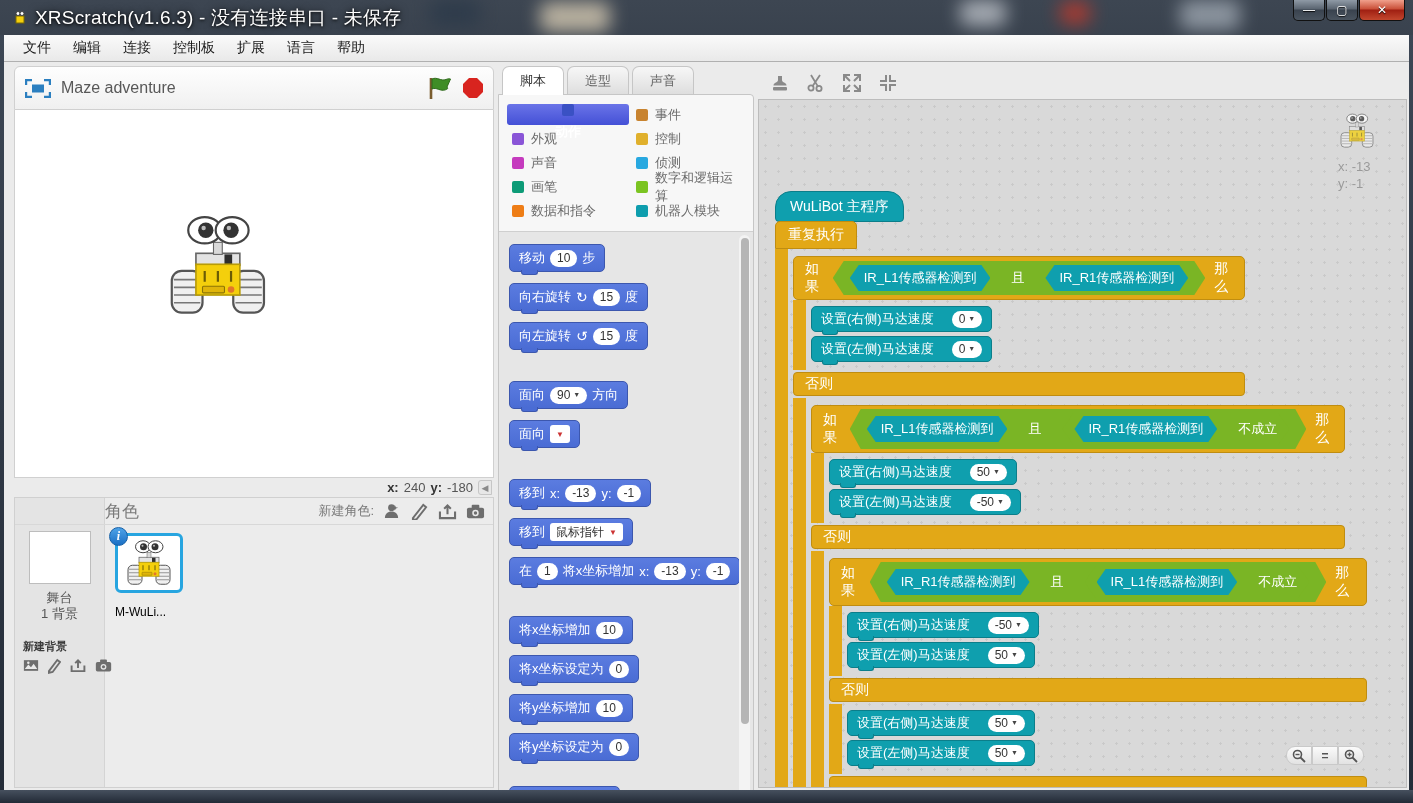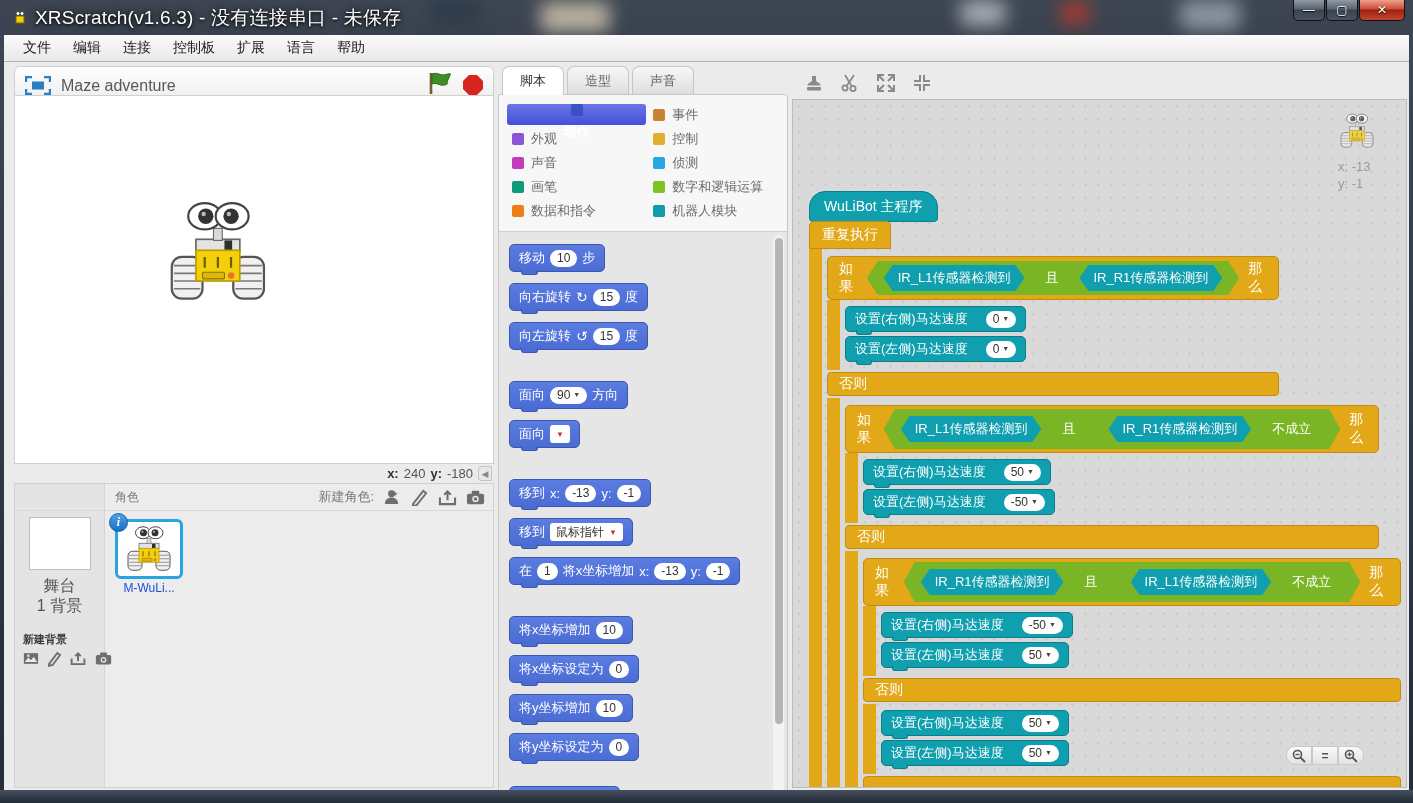--- a/index.html
+++ b/index.html
@@ -24,50 +24,50 @@
   .win-btn { width:32px; height:21px; border:1px solid #111; border-top:none; border-radius:0 0 5px 5px; background:linear-gradient(#8f9aa6,#5a6470 45%,#39424e 50%,#4a545f); color:#fff; font-size:12px; display:flex; align-items:center; justify-content:center; margin-left:1px; text-shadow:0 1px 1px #000; }
   .win-btn.close { width:46px; background:linear-gradient(#f0a08c,#c94f38 45%,#a01f12 50%,#c3472e); font-weight:bold; }
 
   .menubar { position:absolute; top:35px; left:4px; right:4px; height:27px; background:linear-gradient(#fafafa,#e9e9e9); border-bottom:1px solid #b0b0b0; display:flex; align-items:center; padding-left:8px; z-index:5; }
   .menu-item { font-size:14px; color:#1a1a1a; padding:3px 11px; border-radius:2px; }
 
   .content { position:absolute; top:62px; left:4px; right:4px; bottom:13px; background:#ebebeb; display:flex; padding:4px 2px 2px 10px; gap:4px; z-index:4; }
 
   
   .left-col { width:480px; flex:none; display:flex; flex-direction:column; }
-  .stage-header { height:30px; background:linear-gradient(#fefefe,#f0f0f0); border:1px solid #d0d0d0; border-radius:6px 6px 0 0; display:flex; align-items:flex-end; padding:0 10px; gap:10px; }
+  .stage-header { height:44px; background:linear-gradient(#fefefe,#f0f0f0); border:1px solid #d0d0d0; border-radius:6px 6px 0 0; display:flex; align-items:center; padding:0 10px; gap:10px; }
   .stage-title { font-size:16px; color:#585858; flex:1; }
   .stop-btn { width:20px; height:20px; background:#d8241f; clip-path:polygon(30% 0,70% 0,100% 30%,100% 70%,70% 100%,30% 100%,0 70%,0 30%); }
   .stage { height:368px; background:#fff; border:1px solid #d0d0d0; border-top:none; position:relative; }
   .stage-robot { position:absolute; left:148px; top:98px; }
   .coord-bar { height:19px; display:flex; justify-content:flex-end; align-items:center; gap:5px; font-size:13px; color:#555; padding-right:2px; }
   .coord-bar b { color:#333; }
   .coord-arrow { width:14px; height:15px; background:#e7e7e7; border:1px solid #c6c6c6; border-radius:3px 0 0 3px; color:#8a8a8a; font-size:9px; display:flex; align-items:center; justify-content:center; }
 
   .sprite-pane { flex:1; border:1px solid #d0d0d0; background:#ececec; display:flex; flex-direction:column; }
   .sprite-pane-header { height:27px; display:flex; align-items:center; padding-right:8px; border-bottom:1px solid #d8d8d8; }
   .sph-spacer { width:90px; flex:none; align-self:stretch; border-right:1px solid #d4d4d4; background:#e4e4e4; }
-  .sph-title { font-size:12px; color:#7a7a7a; margin-left:10px; flex:1; }
+  .sph-title { font-size:17px; color:#7a7a7a; flex:1; }
   .sph-new { font-size:13px; color:#7a7a7a; margin-right:8px; }
   .icon-row { display:flex; gap:9px; align-items:center; }
   .gicon { width:19px; height:17px; color:#6e6e6e; display:flex; align-items:center; justify-content:center; }
   .sprite-pane-body { flex:1; display:flex; }
   .backdrop-col { width:90px; flex:none; border-right:1px solid #d4d4d4; background:#e4e4e4; display:flex; flex-direction:column; align-items:center; padding-top:6px; }
   .stage-thumb { width:62px; height:53px; background:#fff; border:1px solid #bdbdbd; }
-  .backdrop-label { margin-top:6px; font-size:16px; color:#555; text-align:center; line-height:1.25; }
+  .backdrop-label { margin-top:6px; font-size:13px; color:#555; text-align:center; line-height:1.25; }
   .new-backdrop { margin-top:16px; align-self:flex-start; padding-left:8px; }
   .new-backdrop-label { font-size:11px; font-weight:bold; color:#3c3c3c; }
   .sprites-grid { flex:1; padding:8px 10px; }
   .sprite-item { width:78px; position:relative; }
   .sprite-thumb { width:68px; height:60px; background:#fff; border:3px solid #27a5e0; border-radius:6px; display:flex; align-items:center; justify-content:center; position:relative; }
   .info-badge { position:absolute; left:-9px; top:-9px; width:19px; height:19px; border-radius:50%; background:linear-gradient(#4da3e8,#1b6fc4); border:1px solid #1560a8; color:#fff; font-size:12px; font-weight:bold; font-style:italic; display:flex; align-items:center; justify-content:center; font-family:"Liberation Serif","DejaVu Serif",serif; }
-  .sprite-name { font-size:12px; color:#1d4ed8; text-align:center; width:68px; margin-top:2px; }
+  .sprite-name { font-size:12px; color:#000000; width:68px; margin-top:12px; }
 
   
-  .palette { width:290px; flex:none; display:flex; flex-direction:column; position:relative; }
+  .palette { width:256px; flex:none; display:flex; flex-direction:column; position:relative; }
   .tab-strip { height:31px; display:flex; align-items:flex-end; gap:3px; padding-left:4px; }
   .tab { padding:5px 17px 4px; font-size:13px; color:#666; border:1px solid #c6c6c6; border-bottom:none; border-radius:7px 7px 0 0; background:linear-gradient(#f7f7f7,#dedede); }
   .tab.active { background:#fff; color:#333; position:relative; z-index:2; margin-bottom:-1px; padding-bottom:5px; }
   .palette-box { flex:1; border:1px solid #c6c6c6; background:#e6e6e6; display:flex; flex-direction:column; position:relative; border-radius:0 4px 4px 4px; }
   .categories { background:#f7f7f7; display:grid; grid-template-columns:1.05fr 1fr; gap:3px 2px; padding:9px 6px 10px 8px; border-bottom:1px solid #cfcfcf; border-radius:0 4px 0 0; }
   .cat { display:flex; align-items:center; gap:7px; font-size:13px; color:#6b6b6b; height:21px; padding:0 5px; border-radius:3px; }
   .cat .chip { width:12px; height:12px; border-radius:2px; flex:none; }
   .cat.active { background:linear-gradient(#6a74e8,#4450d6); color:#fff; font-weight:bold;flex-direction:column; }
   .chip-motion{background:#3a51c4;} .chip-looks{background:#8a55d7;} .chip-sound{background:#c53bbe;}
   .chip-pen{background:#0d9b77;} .chip-data{background:#ee7d16;}

